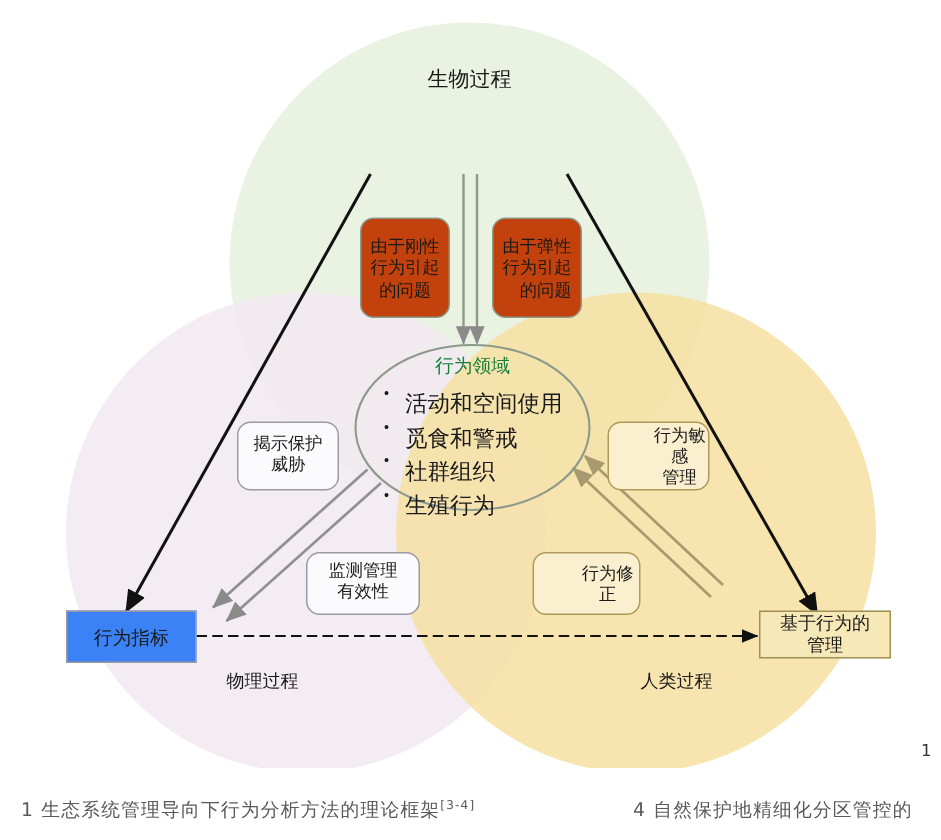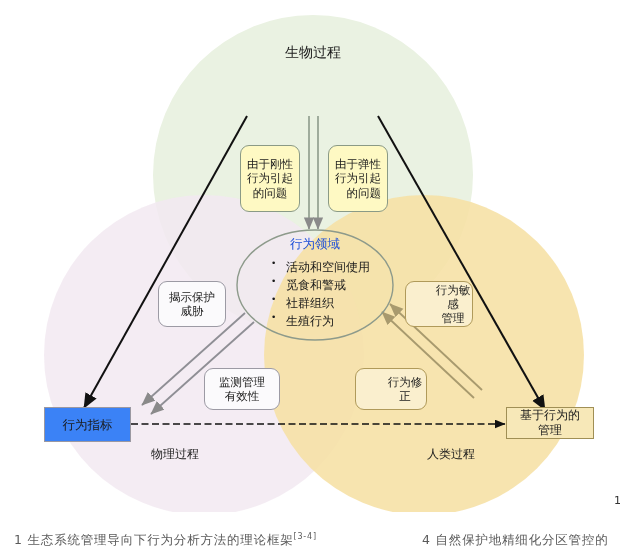--- a/index.html
+++ b/index.html
@@ -36,33 +36,33 @@
     white-space: pre-line;
   }
   .rect-node {
     background: #f2f2f0;
     border: 1px solid #8d9a8b;
   }
   .round-node {
     border-radius: 9px;
     background: #ffffff;
   }
-  .round-green { border: 1.5px solid #8a9a86; background: #fef9c3; }
-  .round-grey  { border: 1.5px solid #9c9aa4; background: #fbfafc; }
+  .round-green { border: 1.5px solid #8a9a86; background: #c2410c; }
+  .round-grey  { border: 1.5px solid #9c9aa4; background: #fbfafc; font-family: Liberation Mono, monospace; }
   .round-tan   { border: 1.5px solid #b09a5a; background: #faefce; padding-left: 28px; }
 
   .plain-label {
     position: absolute;
     color: #1a1a1a;
     text-align: center;
     white-space: nowrap;
   }
   .ellipse-text {
     position: absolute;
-    color: #1d4ed8;
+    color: #15803d;
   }
   .ellipse-title {
     text-align: center;
     width: 100%;
   }
   .bullets {
     list-style: none;
     margin: 0;
     padding: 0;
   }
@@ -165,21 +165,21 @@
   <div class="node round-node round-green" style="left:328px; top:145px; width:60px; height:67px; font-size:11.5px;text-align:right;">由于弹性
 行为引起
 的问题</div>
 
   <svg width="160" height="115" style="position:absolute; left:235px; top:228px;">
     <ellipse cx="80" cy="57" rx="78" ry="55" fill="none" stroke="#8d9a8b" stroke-width="1.4"></ellipse>
   </svg>
 
   <div class="ellipse-text ellipse-title" style="left:235px; top:236px; width:160px; font-size:12.5px;">行为领域</div>
 
-  <ul class="bullets" style="position:absolute; left:271px; top:258px; font-size:12px; color:#1a1a1a;">
+  <ul class="bullets" style="position:absolute; left:255px; top:258px; font-size:15px; color:#1a1a1a;">
     <li>活动和空间使用</li>
     <li>觅食和警戒</li>
     <li>社群组织</li>
     <li>生殖行为</li>
   </ul>
 
   <div class="node round-node round-grey" style="left:158px; top:281px; width:68px; height:46px; font-size:11.5px;">揭示保护
 威胁</div>
 
   <div class="node round-node round-grey" style="left:204px; top:368px; width:76px; height:42px; font-size:11.5px;">监测管理

